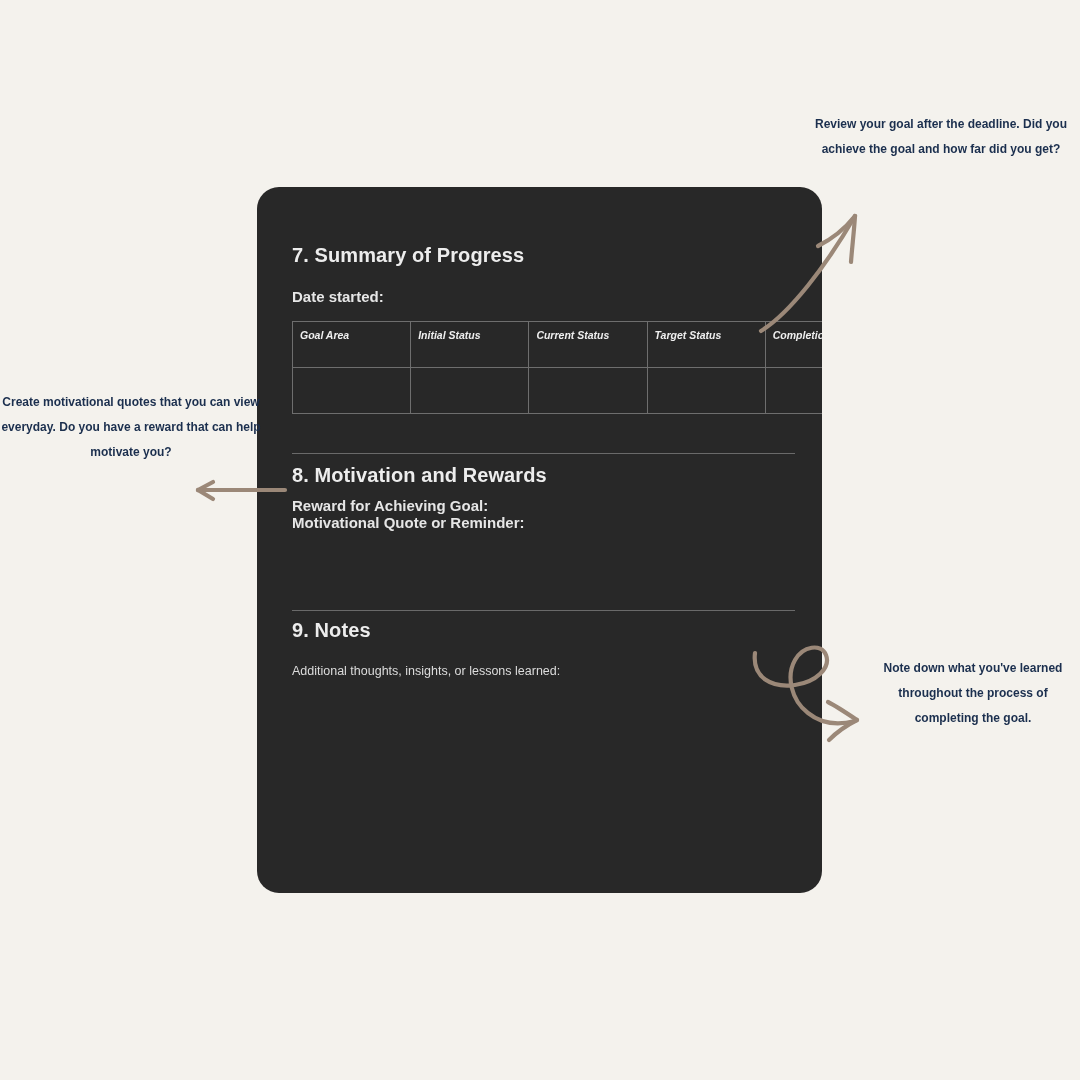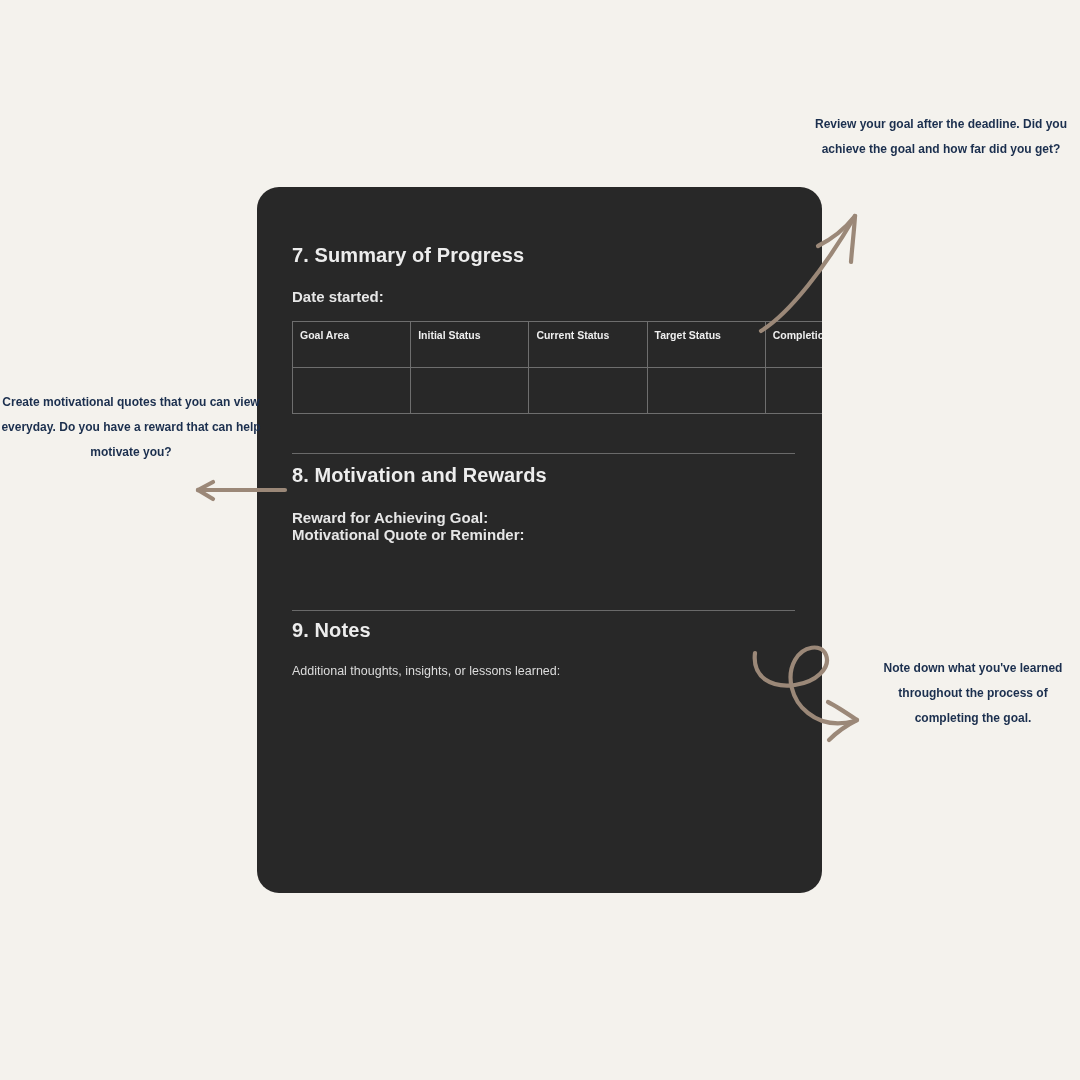--- a/index.html
+++ b/index.html
@@ -59,20 +59,21 @@
   #section-progress { position: absolute; top: 57px; left: 0; width: 503px; }
   #section-progress .section-title { margin-bottom: 21px; }
   #date-started { margin-bottom: 16px; }
   #date-reviewed { margin-bottom: 15px; }
 
   
   .progress-table {
     border-collapse: collapse;
     width: 592px;
     table-layout: fixed;
+    font-style: italic;
   }
   .progress-table th,
   .progress-table td {
     border: 1px solid #6E6E6E;
     padding: 0;
     vertical-align: top;
   }
   .progress-table th {
     text-align: left;
     color: #EFEFEF;
@@ -89,21 +90,21 @@
     left: 0;
     width: 503px;
     height: 1px;
     background: #6A6A6A;
   }
   #divider-motivation { top: 266px; }
   #divider-notes      { top: 423px; }
 
   
   #section-motivation { position: absolute; top: 277px; left: 0; width: 503px; }
-  #section-motivation .section-title { margin-bottom: 22px; }
+  #section-motivation .section-title { margin-bottom: 10px; }
   #motivational-quote-label { margin-bottom: 45px; }
 
   
   #section-notes { position: absolute; top: 432px; left: 0; width: 503px; }
   #section-notes .section-title { margin-bottom: 22px; }
 
   
   .annotation {
     position: absolute;
     color: #1B2F4E;

